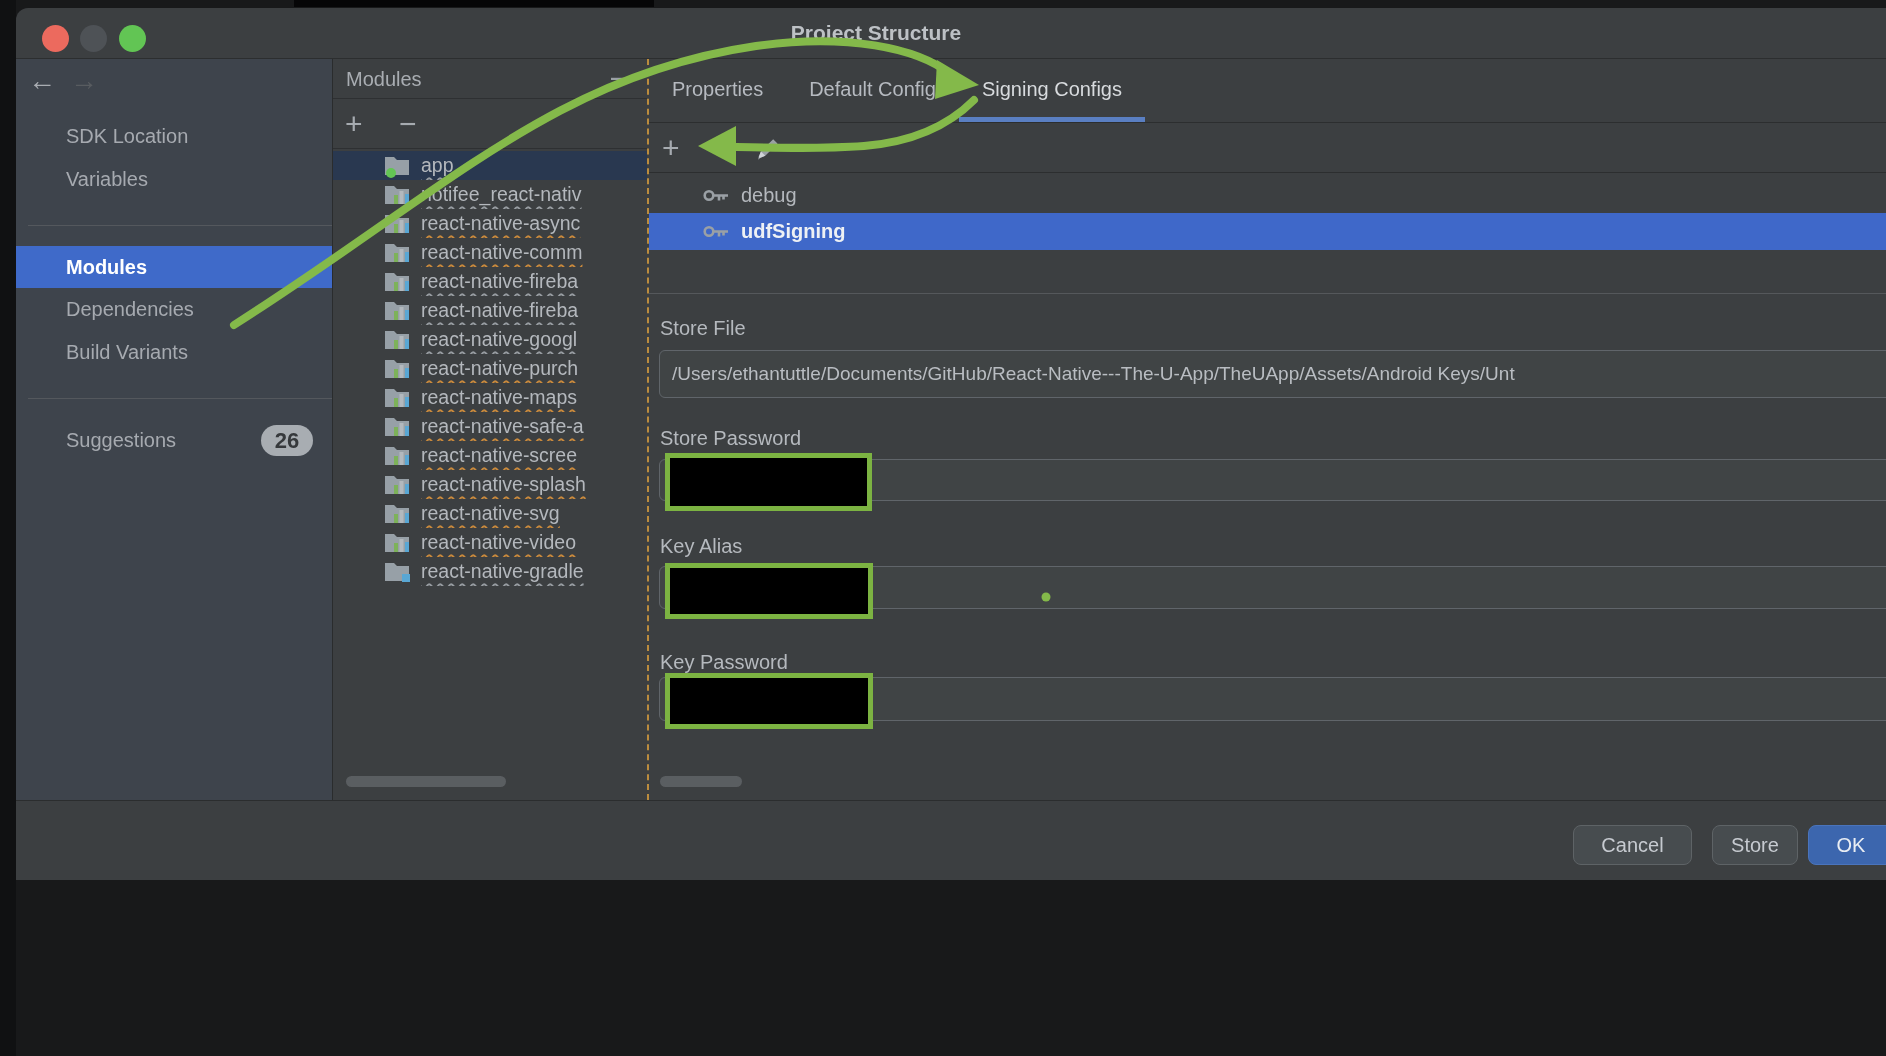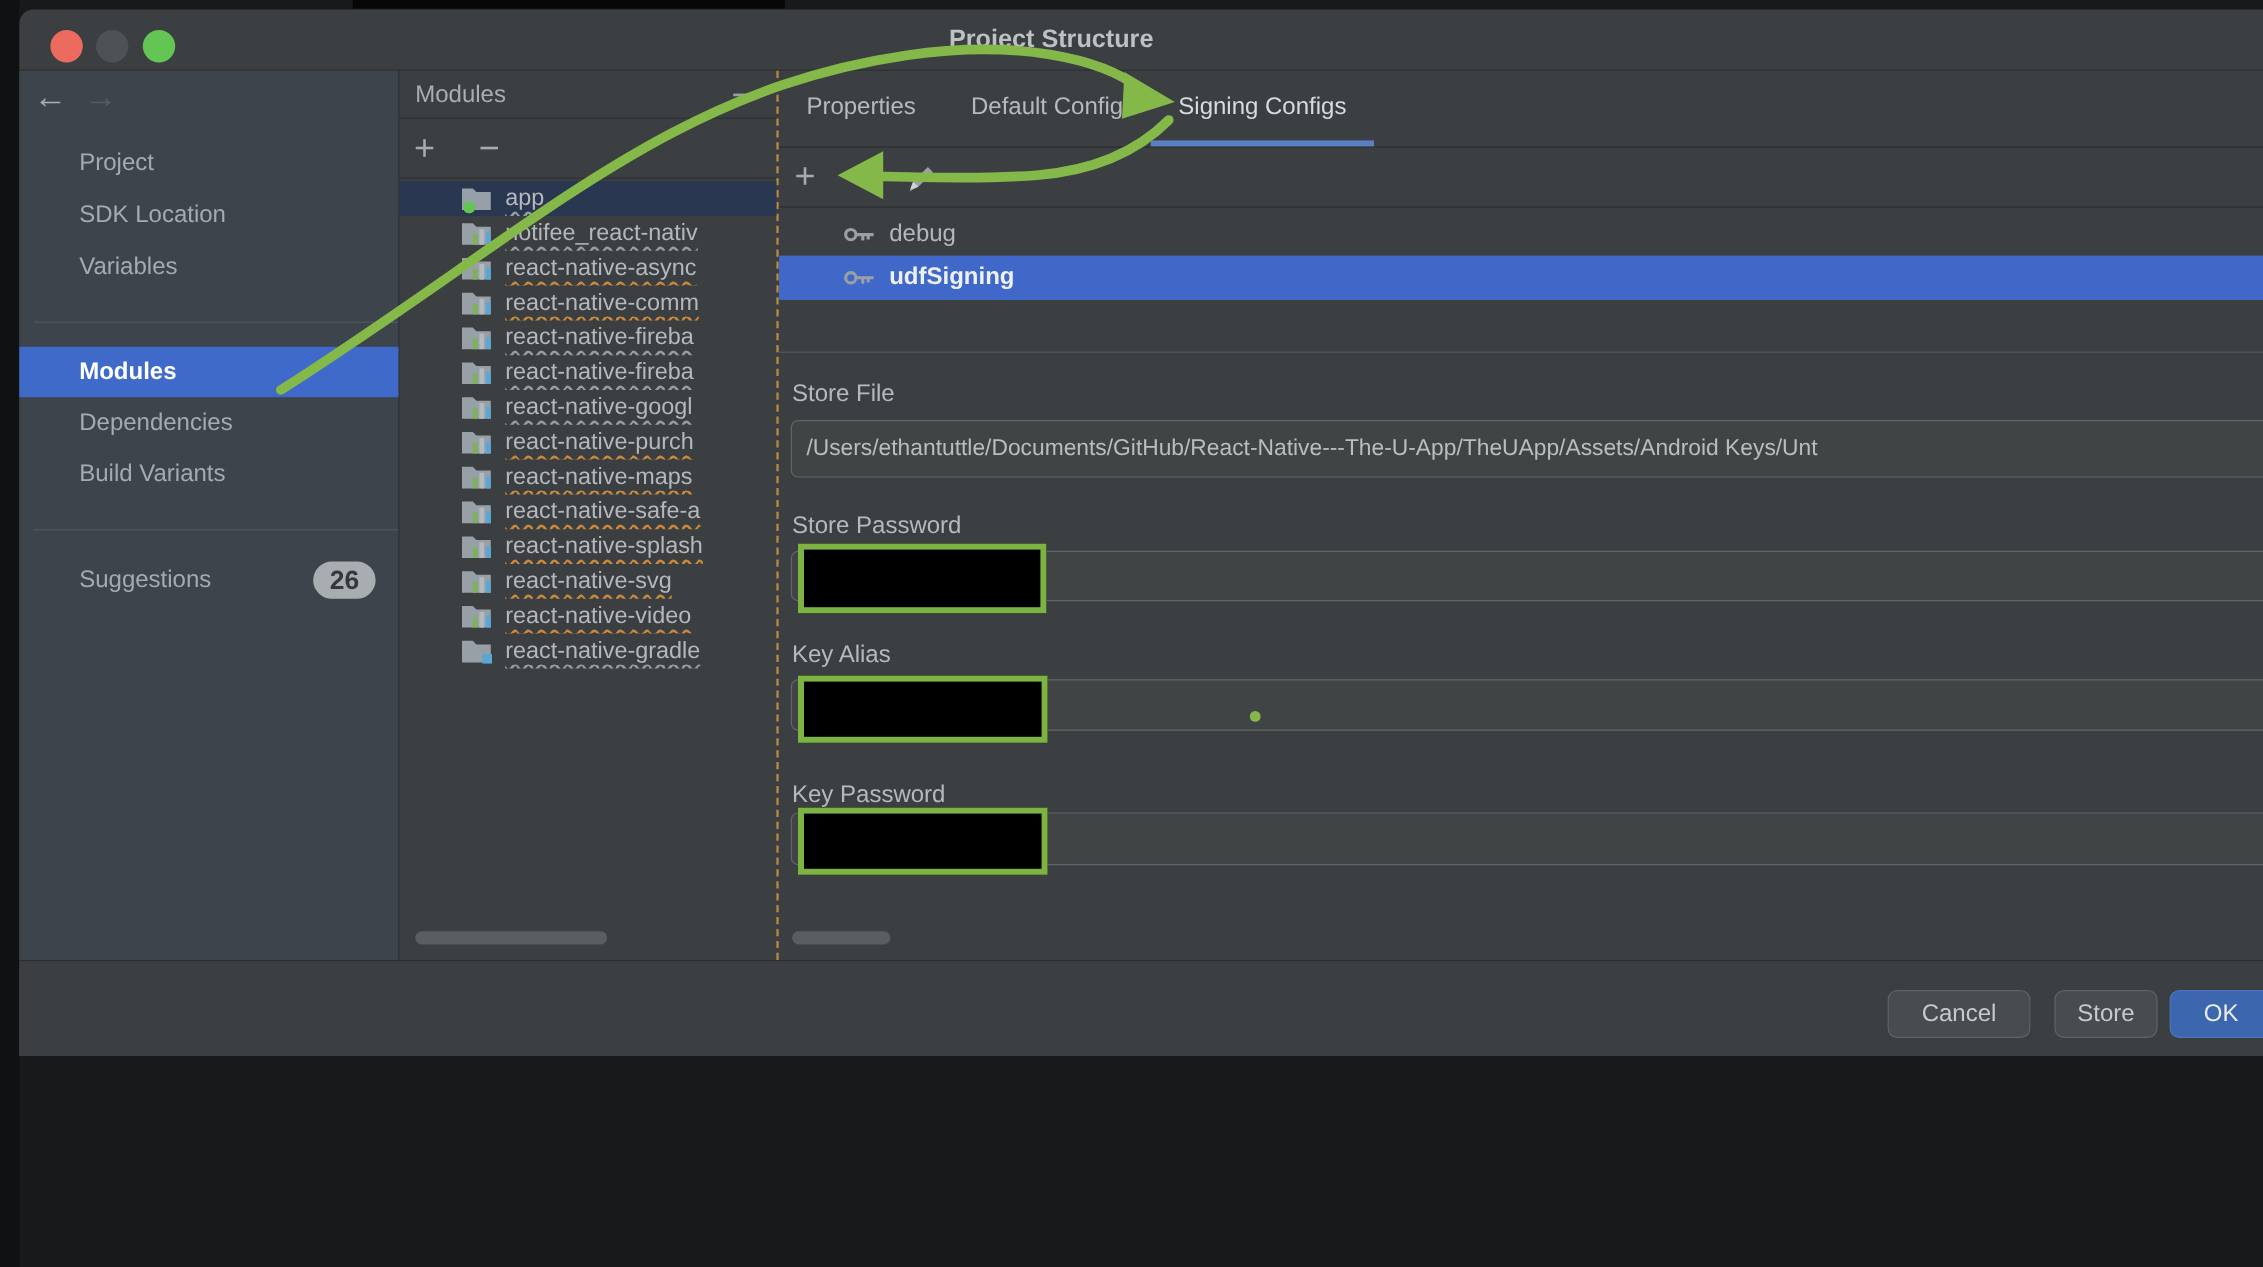--- a/index.html
+++ b/index.html
@@ -116,24 +116,20 @@
       <div class="win-title">Project Structure</div>
     </div>
 
     <div class="body">
 
       <div class="sidebar">
         <span class="nav-arrow nav-back">←</span>
         <span class="nav-arrow nav-fwd">→</span>
         <div class="side-items" id="side-items">
             <div class="side-item">
-    <span class="lbl">Project</span>
-    
-  </div>
-            <div class="side-item">
     <span class="lbl">SDK Location</span>
     
   </div>
             <div class="side-item">
     <span class="lbl">Variables</span>
     
   </div>
             <div class="side-divider"></div>
             <div class="side-item selected">
     <span class="lbl">Modules</span>
@@ -299,20 +295,33 @@
     <svg class="mod-icon android-module" viewBox="0 0 30 24">
       <path class="folder" d="M3 3 h9 l3 3 h12 v15 h-24 z" fill="#97a0a7"></path>
       <g class="bars">
         <rect x="12" y="12" width="4" height="9" fill="#7db25a"></rect>
         <rect x="17.5" y="8" width="4" height="13" fill="#b3b9be"></rect>
         <rect x="23" y="11" width="4" height="10" fill="#59a7d4"></rect>
       </g>
       <circle class="dot" cx="9" cy="19" r="5" fill="#63c554"></circle>
       <rect class="sq" x="20" y="14" width="8" height="8" fill="#59a7d4"></rect>
     </svg>
+    <span class="mod-name u-orange">react-native-scree</span>
+  </div>
+            <div class="mod-row">
+    <svg class="mod-icon android-module" viewBox="0 0 30 24">
+      <path class="folder" d="M3 3 h9 l3 3 h12 v15 h-24 z" fill="#97a0a7"></path>
+      <g class="bars">
+        <rect x="12" y="12" width="4" height="9" fill="#7db25a"></rect>
+        <rect x="17.5" y="8" width="4" height="13" fill="#b3b9be"></rect>
+        <rect x="23" y="11" width="4" height="10" fill="#59a7d4"></rect>
+      </g>
+      <circle class="dot" cx="9" cy="19" r="5" fill="#63c554"></circle>
+      <rect class="sq" x="20" y="14" width="8" height="8" fill="#59a7d4"></rect>
+    </svg>
     <span class="mod-name u-orange">react-native-splash</span>
   </div>
             <div class="mod-row">
     <svg class="mod-icon android-module" viewBox="0 0 30 24">
       <path class="folder" d="M3 3 h9 l3 3 h12 v15 h-24 z" fill="#97a0a7"></path>
       <g class="bars">
         <rect x="12" y="12" width="4" height="9" fill="#7db25a"></rect>
         <rect x="17.5" y="8" width="4" height="13" fill="#b3b9be"></rect>
         <rect x="23" y="11" width="4" height="10" fill="#59a7d4"></rect>
       </g>

